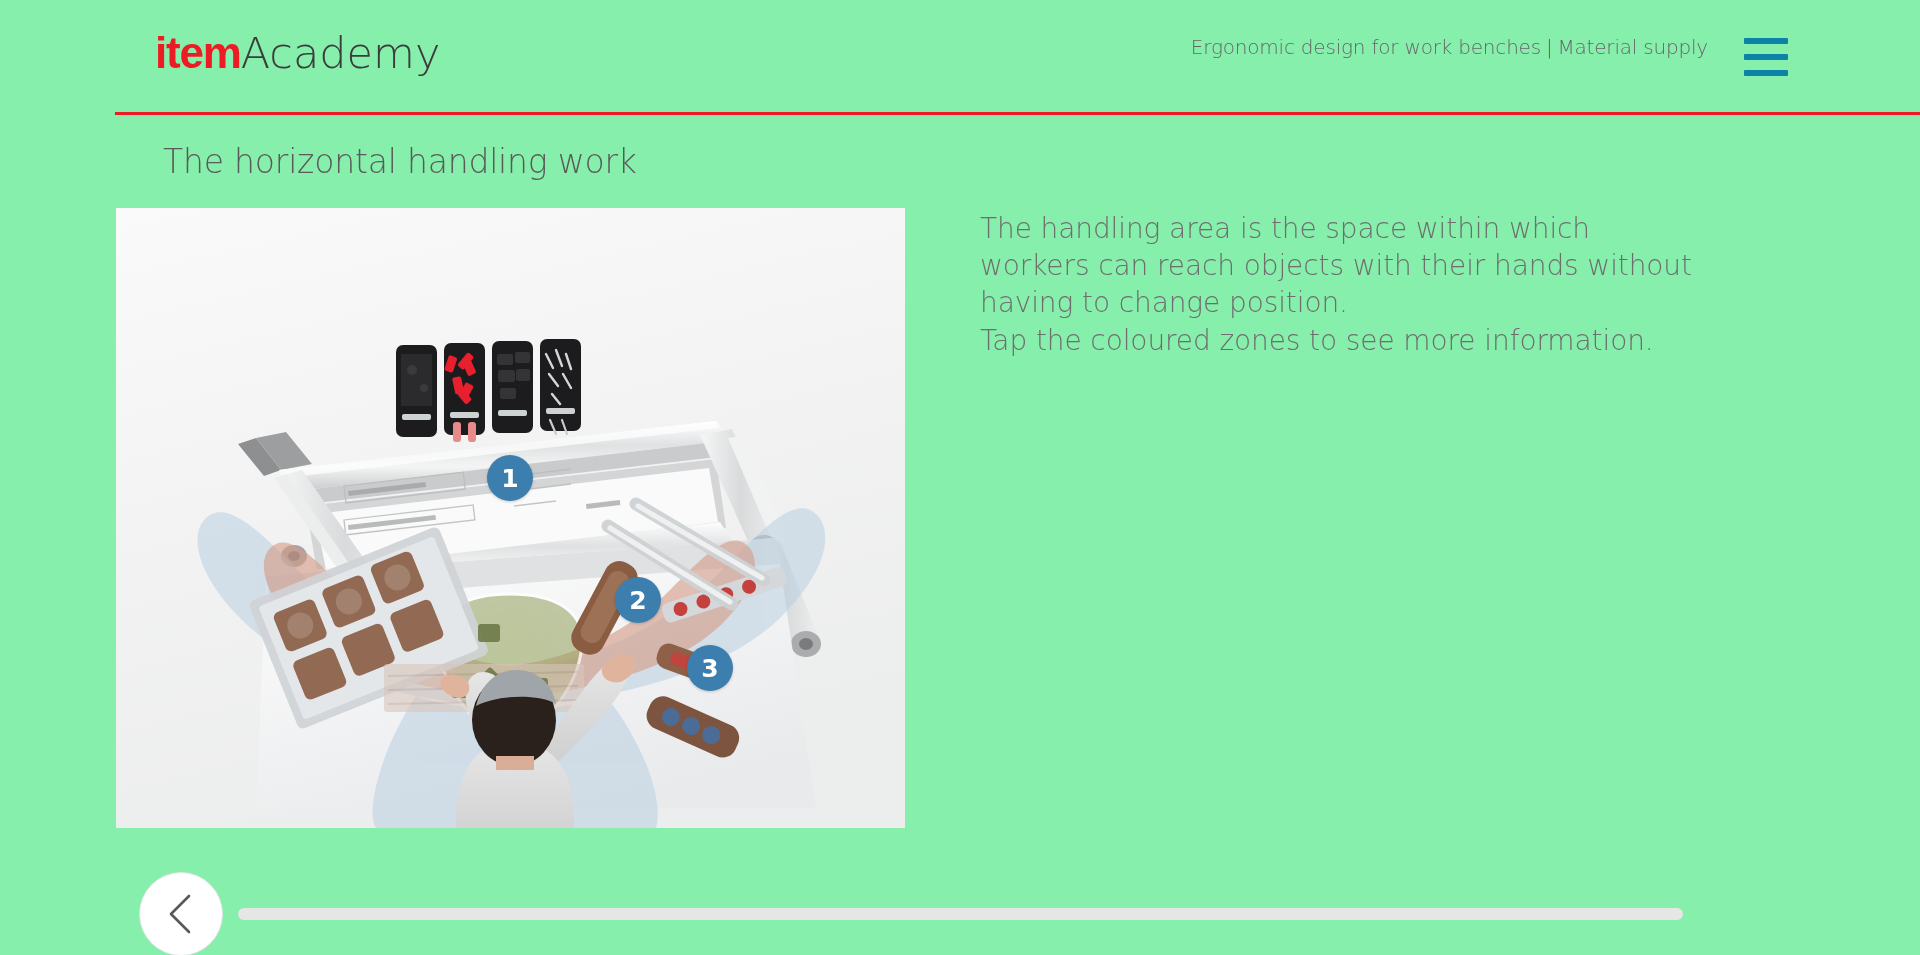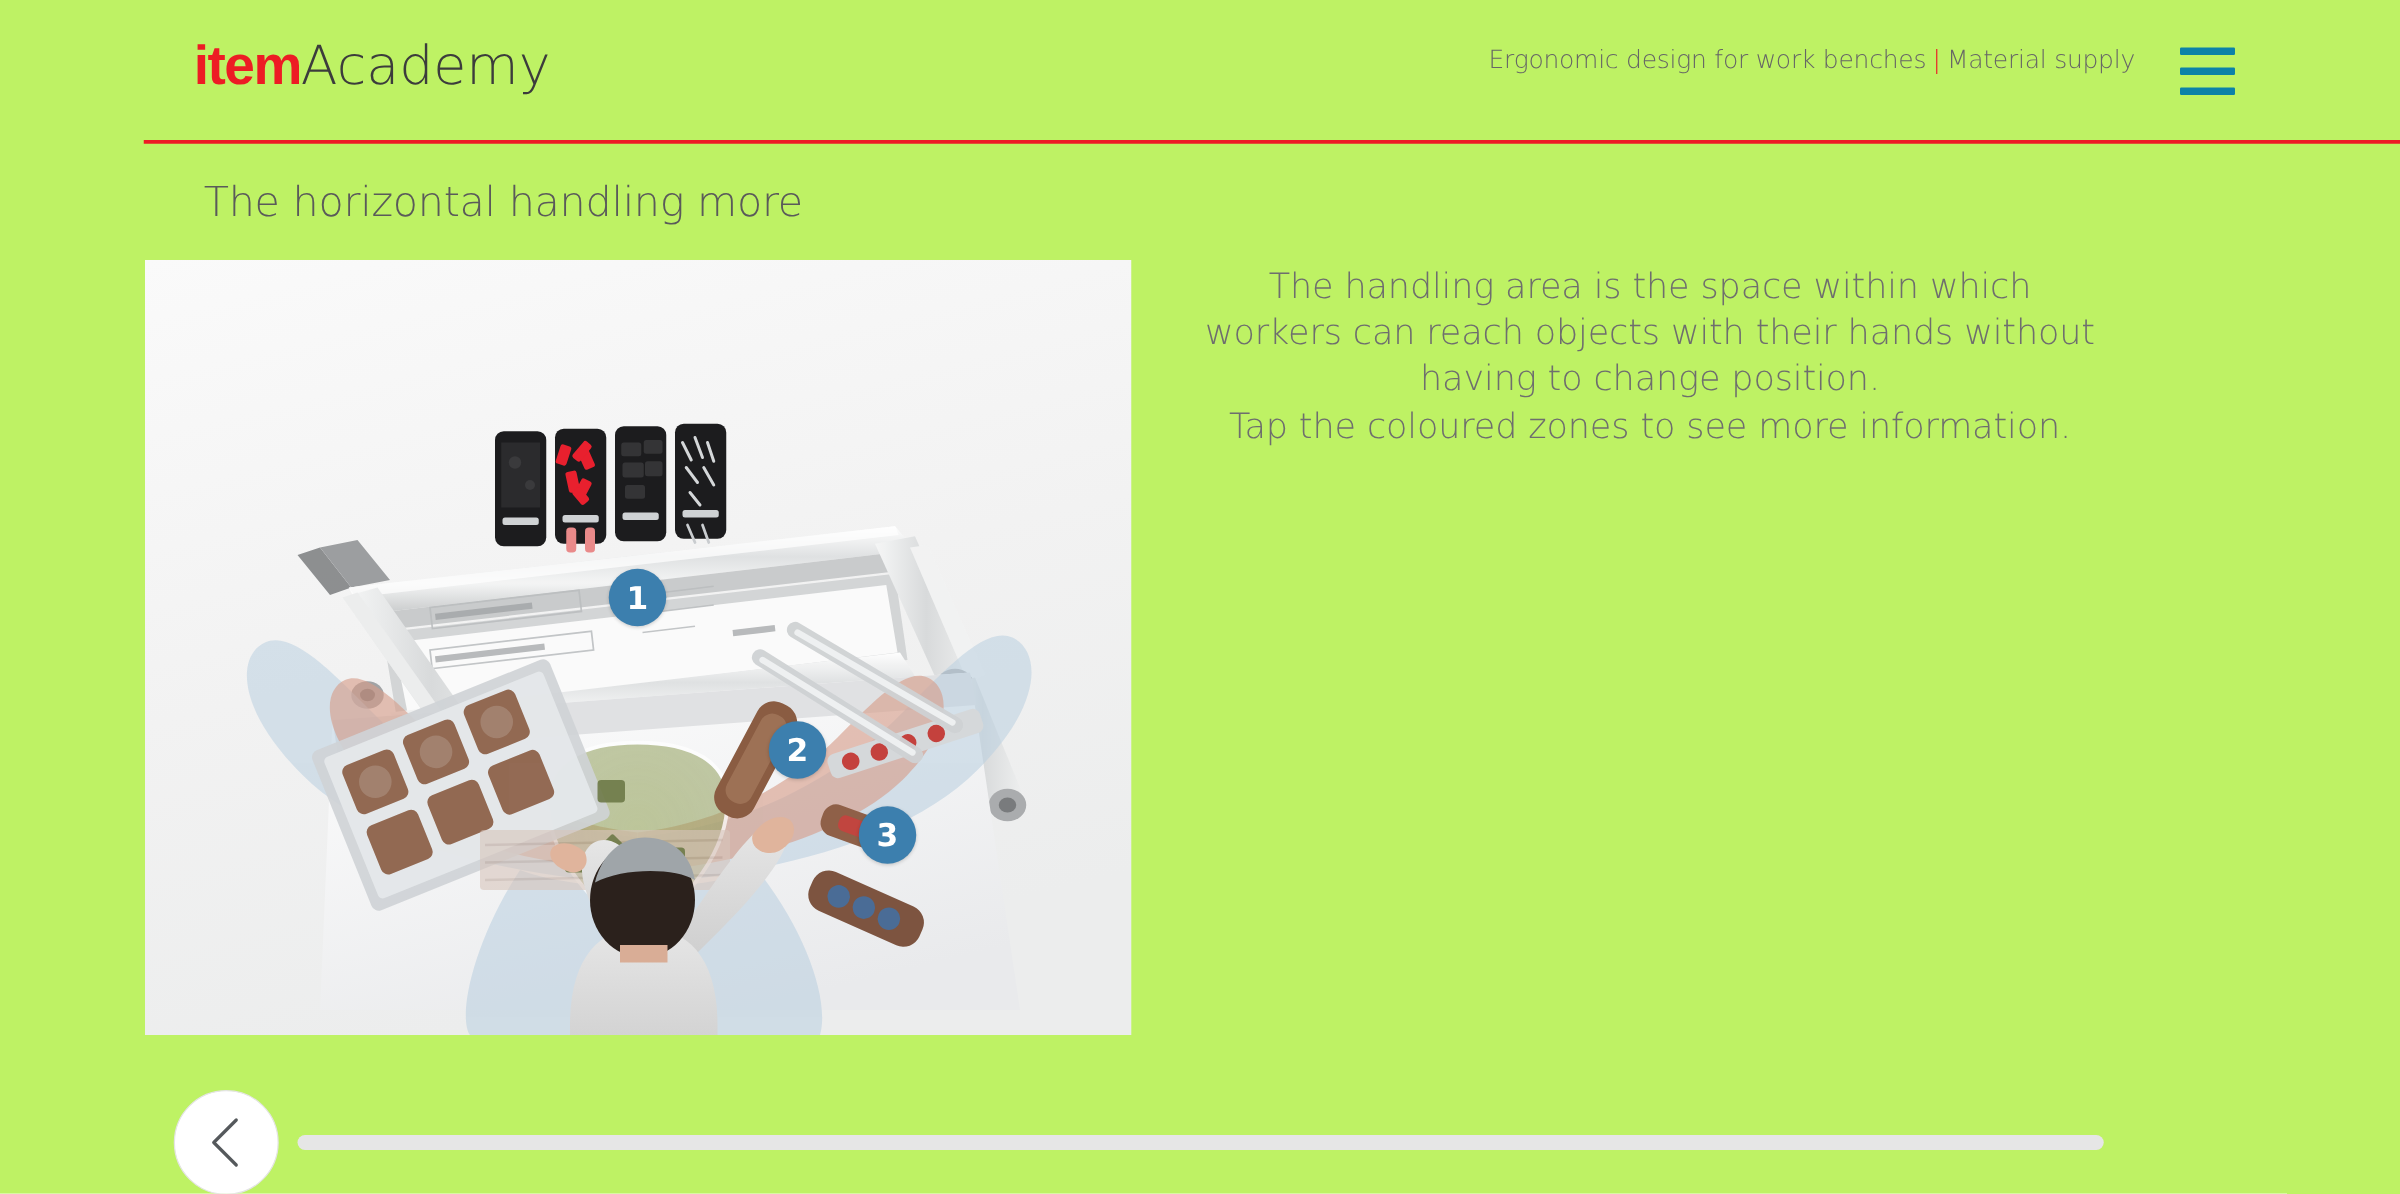--- a/index.html
+++ b/index.html
@@ -10,21 +10,21 @@
     height: 955px;
     background: #ffffff;
     font-family: "Liberation Sans", sans-serif;
     overflow: hidden;
   }
 
   .page {
     position: relative;
     width: 1920px;
     height: 955px;
-    background: #bef264;
+    background: #86efac;
   }
 
   
   .header {
     position: absolute;
     left: 0; top: 0;
     width: 1920px;
     height: 113px;
   }
 
@@ -117,24 +117,23 @@
     height: 620px;
     overflow: hidden;
     background: #f2f3f4;
     cursor: pointer;
   }
   .media svg { display: block; width: 789px; height: 620px; }
 
   
   .copy {
     position: absolute;
-    left: 960px;
+    left: 980px;
     top: 210px;
     width: 720px;
-    text-align: center;
   }
   .copy p {
     font-size: 28px;
     line-height: 1.33;
     font-weight: 300;
     color: #6e6e6e;
     font-family: "DejaVu Sans", sans-serif;
     letter-spacing: -0.1px;
   }
   .copy p.hint { }
@@ -219,21 +218,21 @@
 
     <button class="hamburger">
       <span></span>
       <span></span>
       <span></span>
     </button>
 
     <div class="header-rule"></div>
   </div>
 
-  <h1 class="page-title">The horizontal handling more</h1>
+  <h1 class="page-title">The horizontal handling work</h1>
 
   <div class="media">
     <svg viewBox="0 0 789 620" xmlns="http://www.w3.org/2000/svg">
       <defs>
         <linearGradient id="bgGrad" x1="0" y1="0" x2="0.3" y2="1">
           <stop offset="0%" stop-color="#fafafa"></stop>
           <stop offset="55%" stop-color="#f2f2f2"></stop>
           <stop offset="100%" stop-color="#eceded"></stop>
         </linearGradient>
         <linearGradient id="alu" x1="0" y1="0" x2="0" y2="1">

